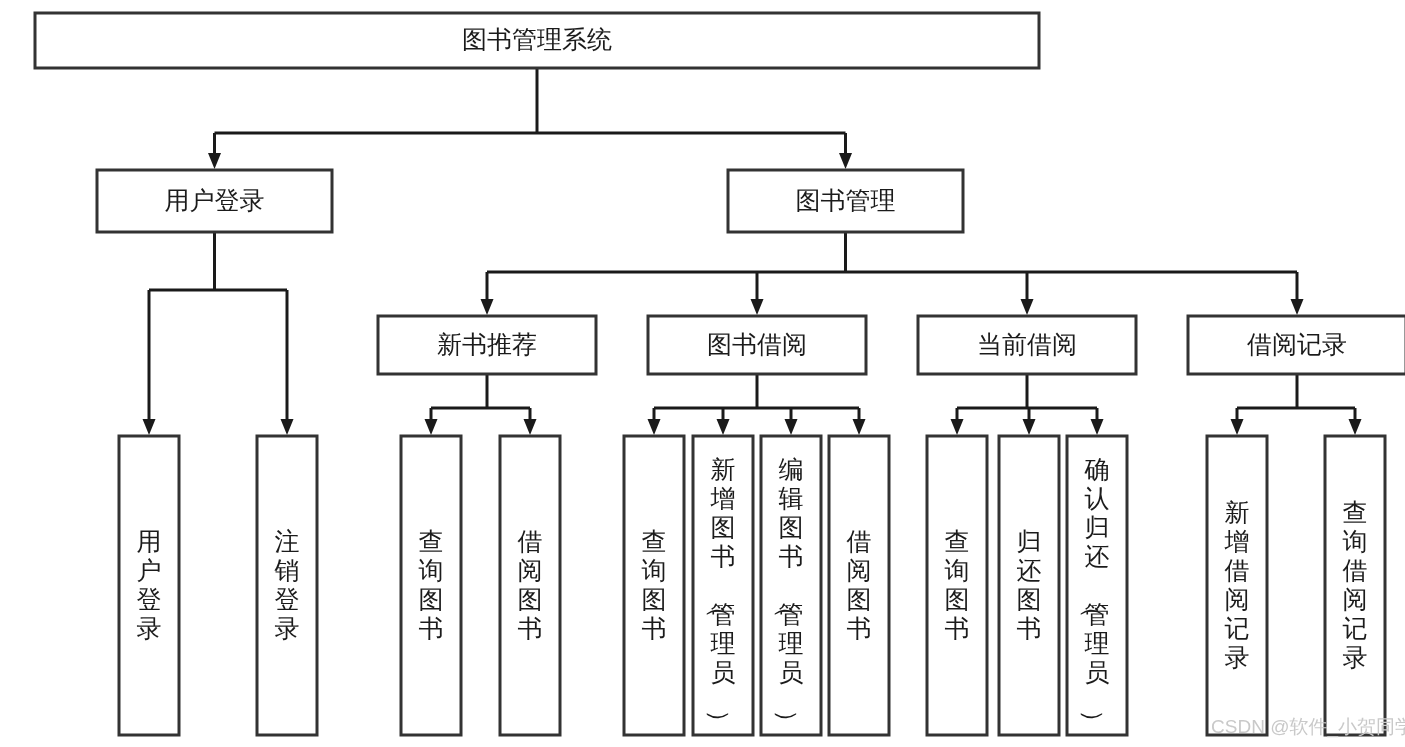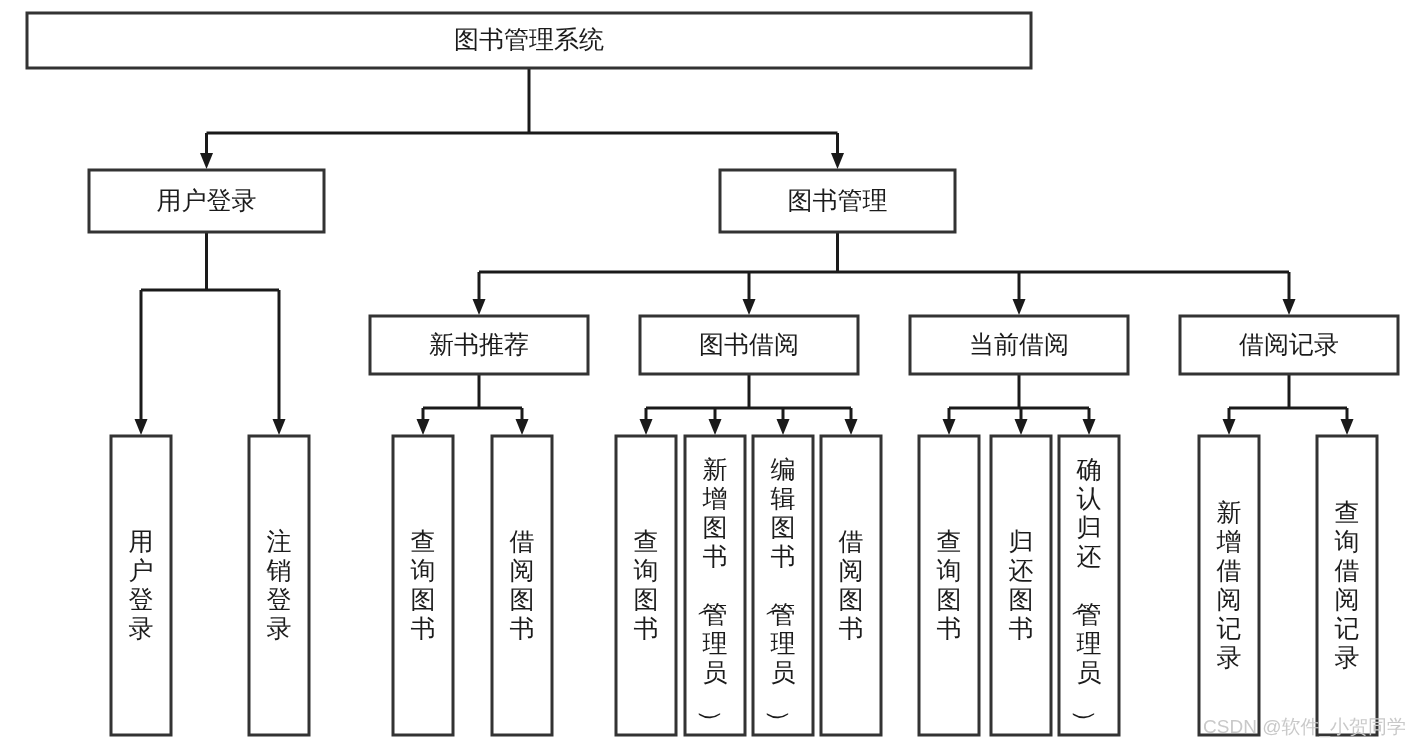--- a/index.html
+++ b/index.html
@@ -9,21 +9,21 @@
   }
   body {
     width: 1405px;
     height: 747px;
     font-family: "Liberation Sans", "DejaVu Sans", sans-serif;
     overflow: hidden;
     position: relative;
   }
   #diagram-root {
     position: absolute;
-    left: 8px;
+    left: 16px;
     top: 0;
     width: 1259px;
     height: 747px;
   }
   svg.diagram {
     display: block;
     width: 1405px;
     height: 747px;
   }
   .node-rect {

